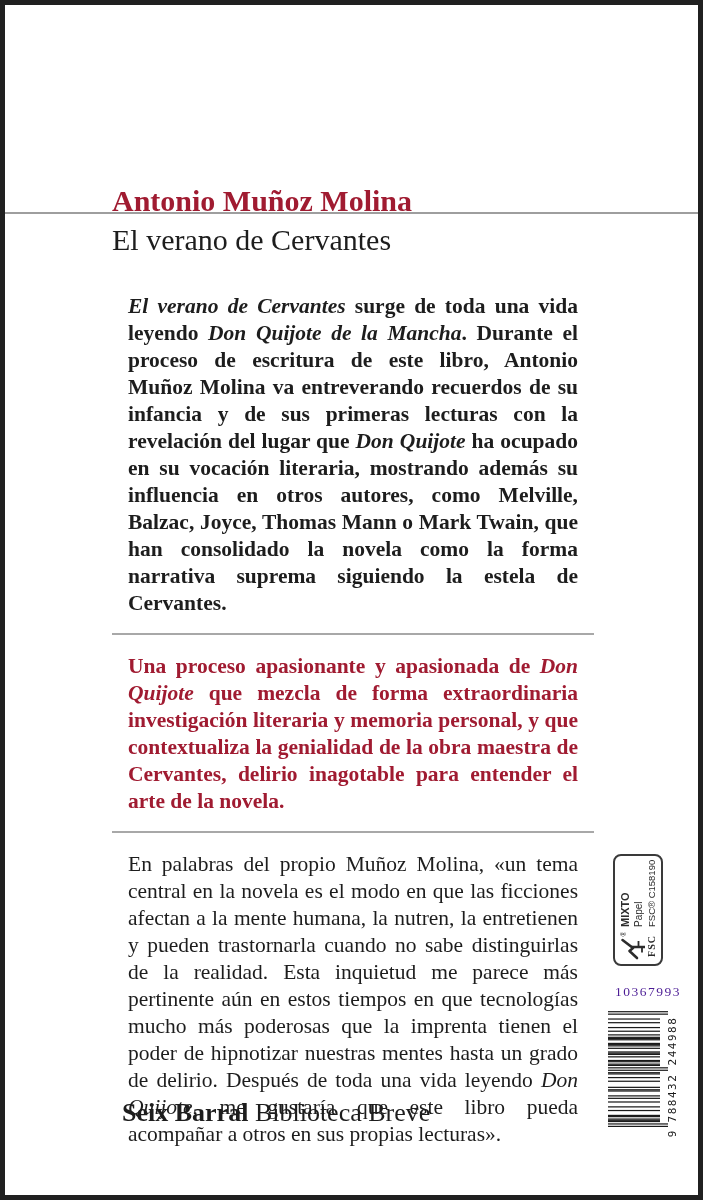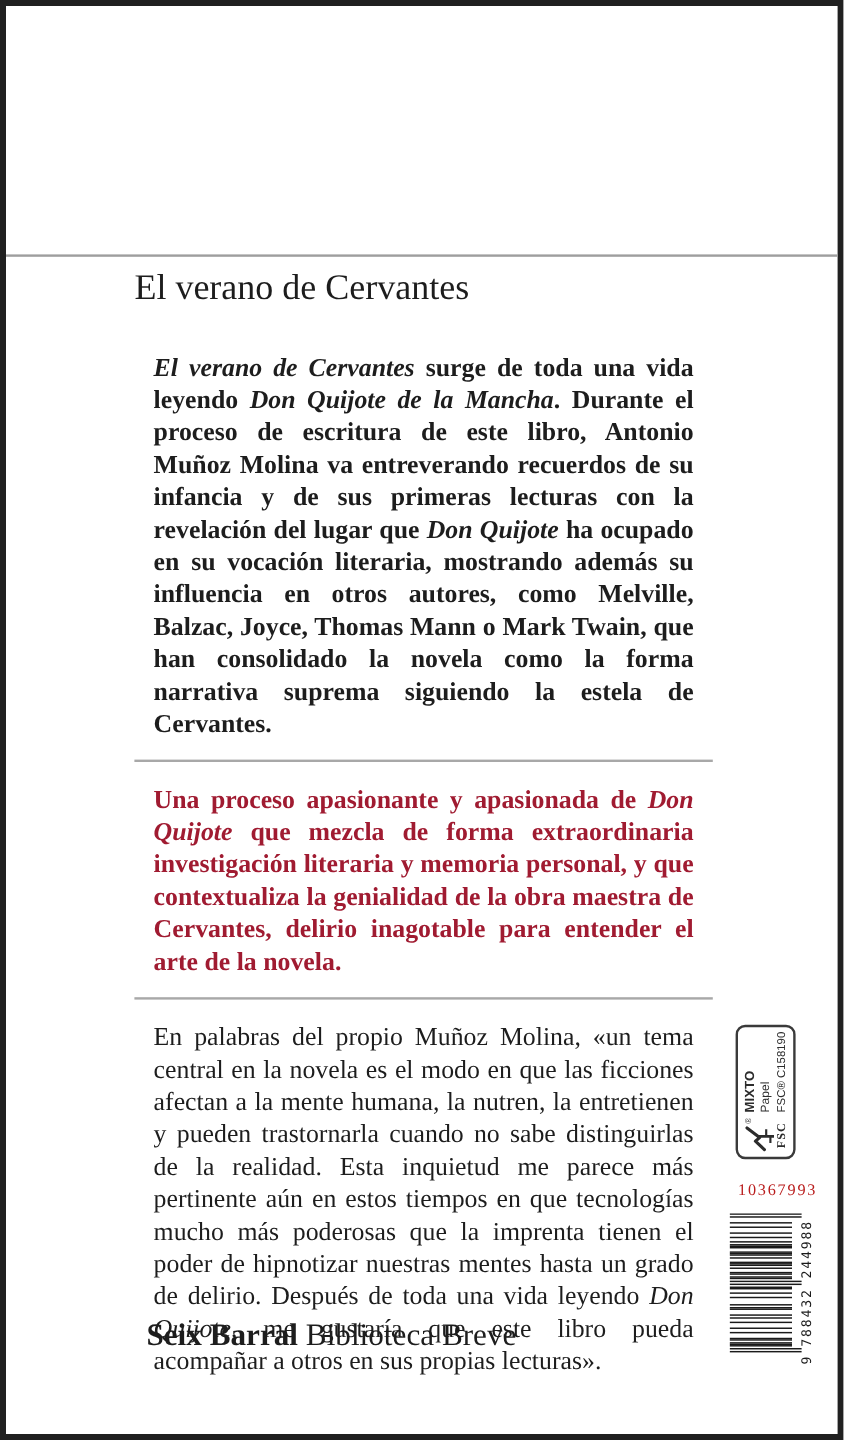--- a/index.html
+++ b/index.html
@@ -115,38 +115,39 @@
   .fsc-cert { font-size: 9.5px; line-height: 1; white-space: nowrap; }
 
   .product-code {
     position: absolute;
     left: 610px;
     top: 979px;
     width: 64px;
     text-align: center;
     font-size: 13.5px;
     letter-spacing: 1.5px;
-    color: #b91c1c;
+    color: #4c1d95;
   }
 
   .barcode-wrap {
     position: absolute;
     left: 575px;
     top: 1034px;
     width: 126px;
     height: 70px;
     transform: rotate(-90deg);
   }
   .barcode-wrap svg { display: block; }
 </style>
 </head>
 <body>
 
 <div class="page">
 
+  <div class="author-name">Antonio Muñoz Molina</div>
 
   <div class="rule-full"></div>
 
   <div class="content">
     <h1 class="book-title">El verano de Cervantes</h1>
 
     <p class="para bold"><i>El verano de Cervantes</i><span> surge de toda una vida leyendo </span><i>Don Quijote de la Mancha</i><span>. Durante el proceso de escritura de este libro, Antonio Muñoz Molina va entreverando recuerdos de su infancia y de sus primeras lecturas con la revelación del lugar que </span><i>Don Quijote</i><span> ha ocupado en su vocación literaria, mostrando además su influencia en otros autores, como Melville, Balzac, Joyce, Thomas Mann o Mark Twain, que han consolidado la novela como la forma narrativa suprema siguiendo la estela de Cervantes.</span></p>
 
     <hr class="divider">
 

